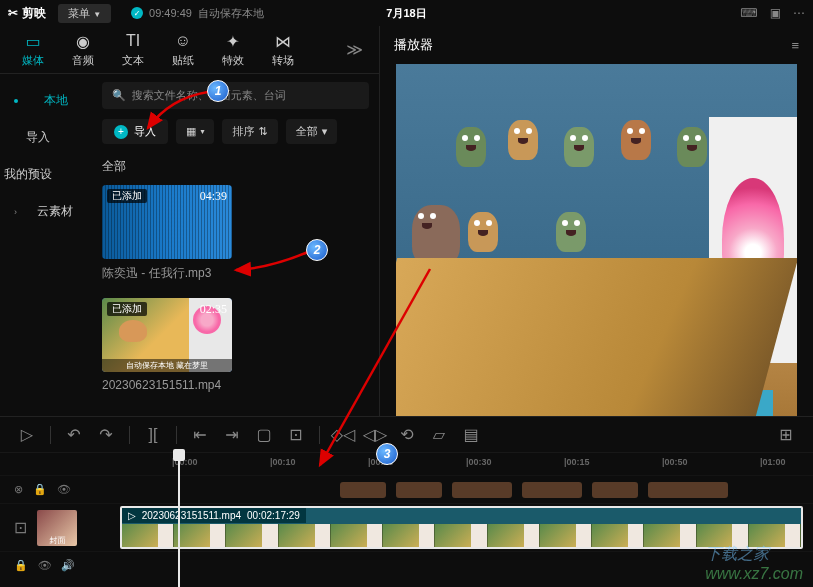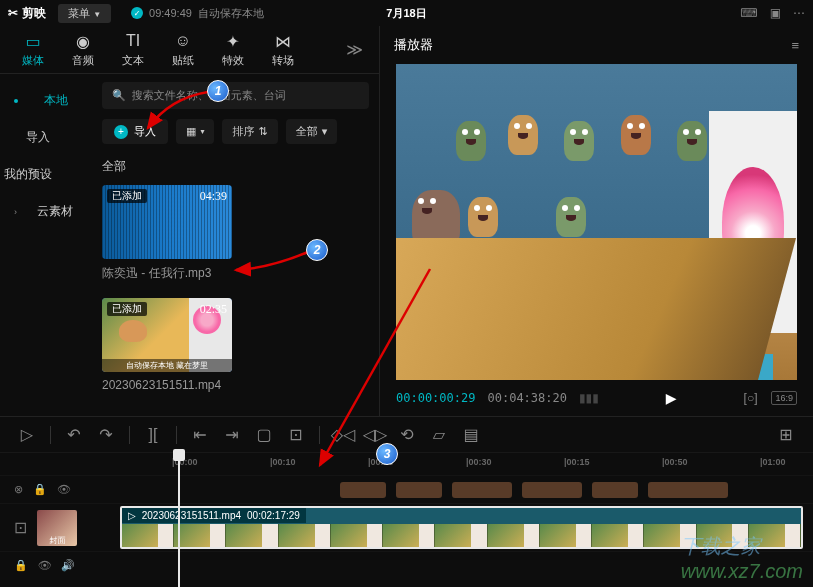--- a/index.html
+++ b/index.html
@@ -113,21 +113,21 @@
 .video-track-row { height: 48px; display: flex; align-items: stretch; border-top: 1px solid #141414; }
 
 .playhead { position: absolute; left: 178px; top: 0; bottom: 0; width: 2px; background: #e8e8e8; z-index: 5; }
 .playhead::before { content:''; position: absolute; top: -4px; left: -5px; width: 12px; height: 12px; background: #e8e8e8; border-radius: 2px; }
 .playhead-area { position: absolute; left: 120px; right: 0; top: 0; bottom: 0; pointer-events: none; }
 
 
 .annotation-circle { position: absolute; width: 22px; height: 22px; border-radius: 50%; background: radial-gradient(circle at 35% 35%, #6ab8ff, #1a5aca); border: 1px solid #fff; display: flex; align-items: center; justify-content: center; font-size: 12px; font-weight: bold; font-style: italic; color: #fff; z-index: 20; }
 .arrow { position: absolute; z-index: 19; pointer-events: none; }
 
-.watermark { position: absolute; right: 10px; bottom: 4px; font-size: 20px; color: rgba(100,220,120,0.5); font-style: italic; z-index: 30; margin-left: 44px; }
+.watermark { position: absolute; right: 10px; bottom: 4px; font-size: 16px; color: rgba(100,220,120,0.5); font-style: italic; z-index: 30; margin-left: 44px; }
 .watermark .zh { color: rgba(120,200,255,0.5); }
 </style>
 </head>
 <body>
 
 <div class="titlebar">
   <div class="logo">
     <span>✂</span>
     <span>剪映</span>
   </div>
@@ -254,32 +254,20 @@
           <div class="fish f3"></div>
         <div class="fish f4"></div>
           <div class="fish f5"></div>
           <div class="fish f6"></div>
         <div class="fish f7"></div>
           <div class="fish f8"></div>
         <div class="lotus-panel">
             <div class="lotus"></div>
           </div>
         <div class="overlay-blue"></div>
-      </div>
-    </div>
-    <div class="player-controls">
-      <span class="timecode-cur">00:00:00:29</span>
-      <span class="timecode-total">00:04:38:20</span>
-      <span style="color:#444">▮▮▮</span>
-      <div class="ctrl-center">
-        <span class="play-btn">▶</span>
-      </div>
-      <div class="ctrl-right">
-        <span>[○]</span>
-        <span class="ratio-badge">16:9</span>
       </div>
     </div>
   </div>
 </div>
 
 <div class="timeline">
   <div class="timeline-toolbar">
     <span class="tl-btn">▷</span>
     <span class="tl-sep"></span>
     <span class="tl-btn">↶</span>

